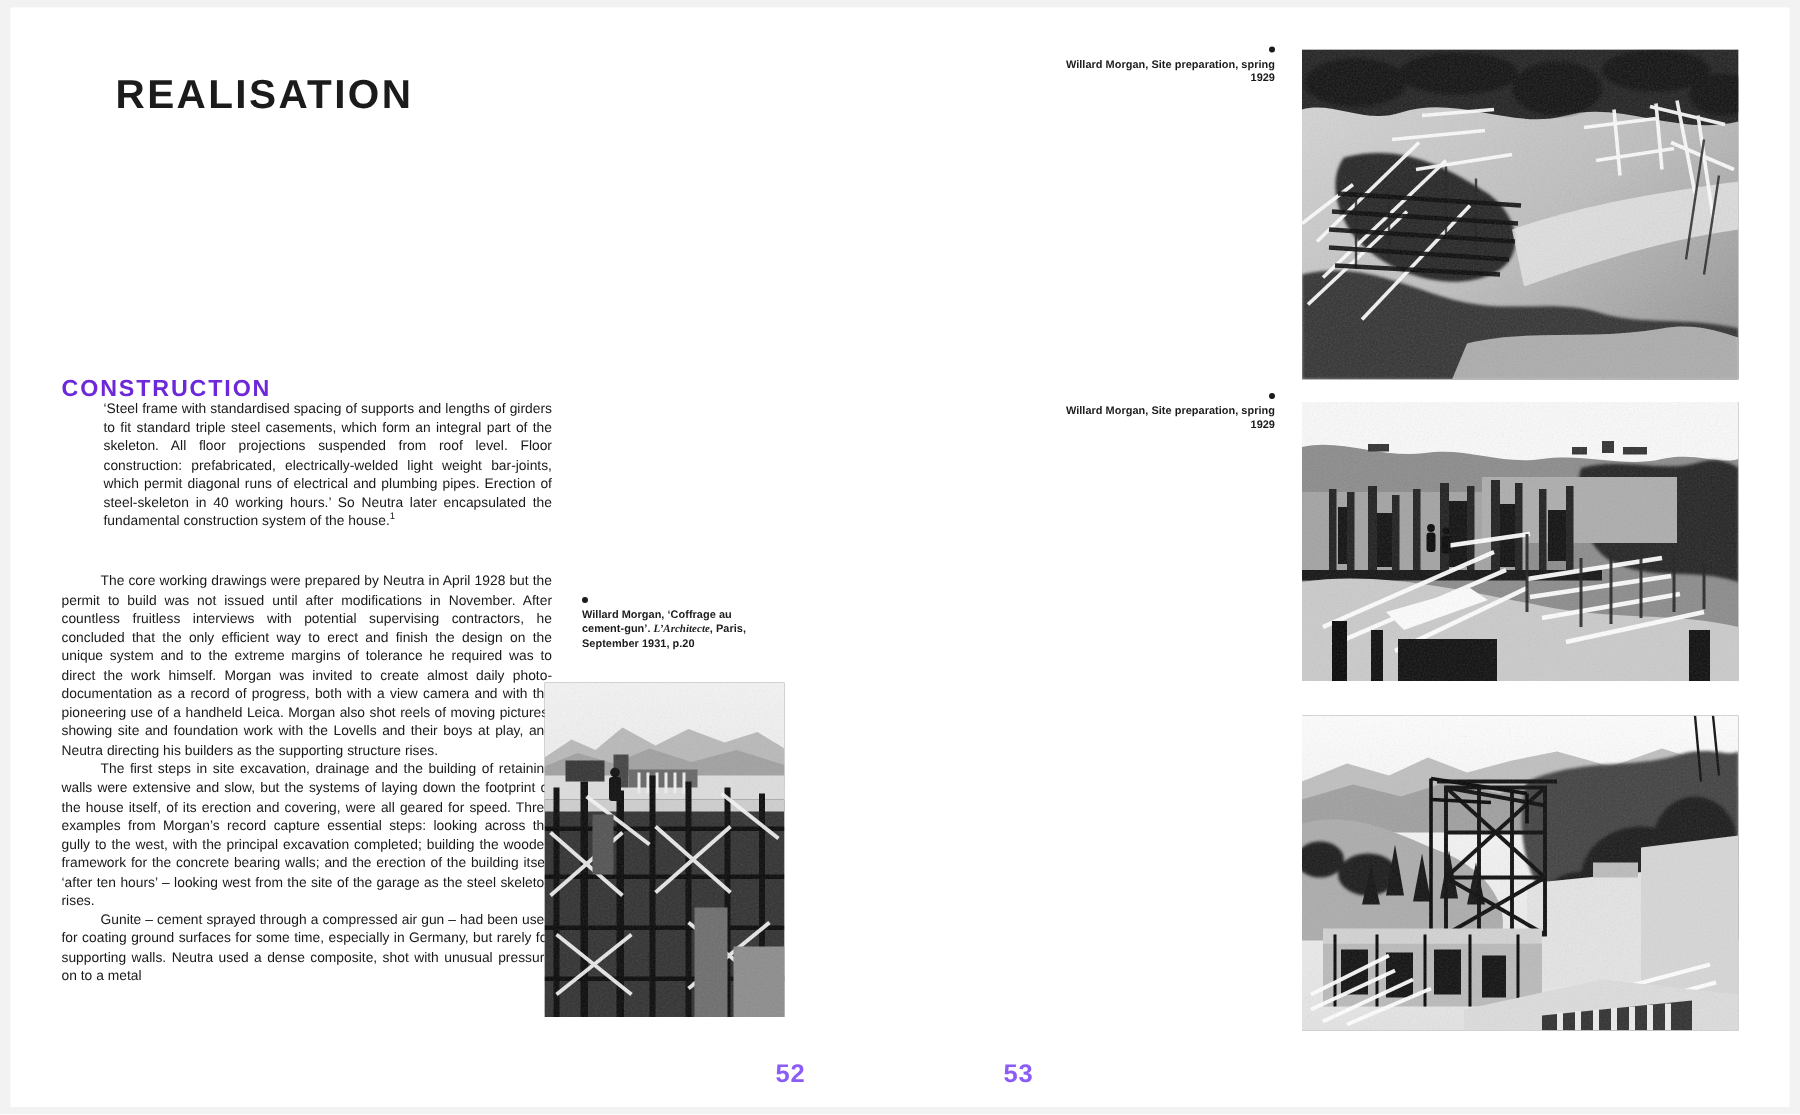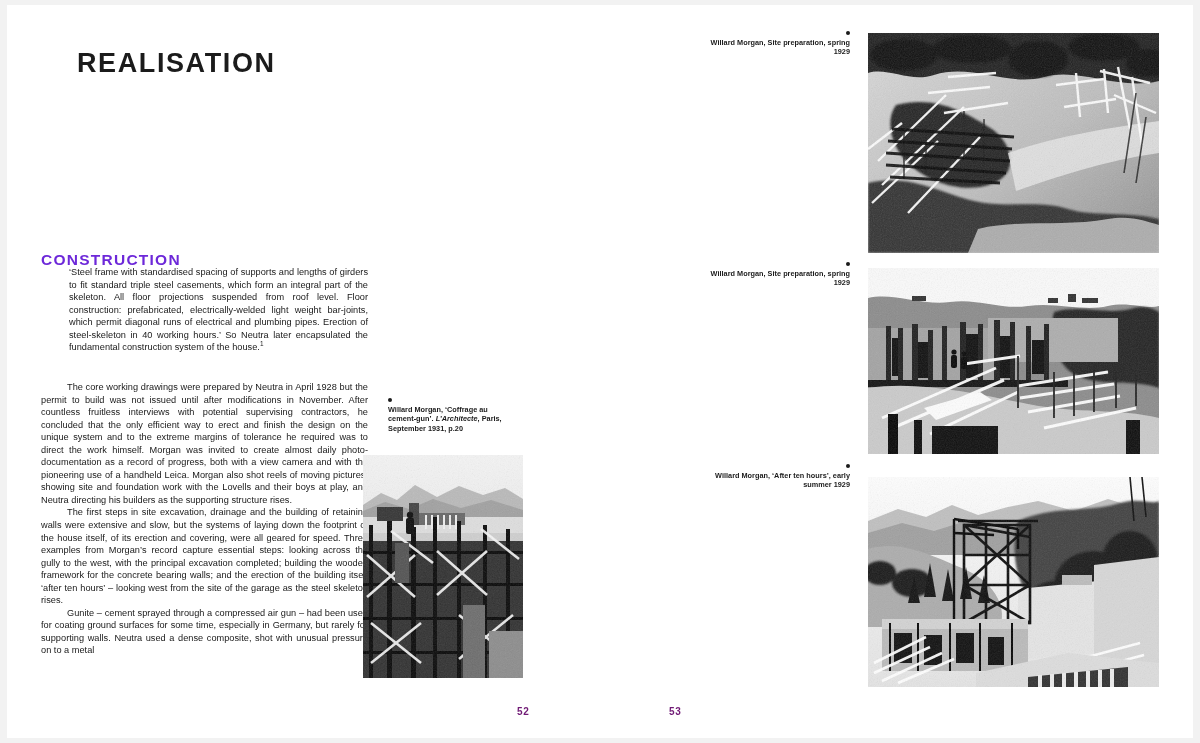--- a/index.html
+++ b/index.html
@@ -80,21 +80,21 @@
     top: 381px;
     width: 327px;
   }
   .body-col p { margin: 0; }
   .body-col p.indent { text-indent: 26px; }
   .body-col sup {
     font-size: 6.4px;
     vertical-align: super;
     line-height: 0;
   }
-  .ital { font-style: italic; }
+  .ital { font-style: italic; font-family: Liberation Serif, serif; }
 
   
 
   .caption {
     position: absolute;
     font-size: 7.3px;
     line-height: 9.4px;
     font-weight: 700;
     color: #1b1b1b;
     letter-spacing: 0.02px;
@@ -128,24 +128,24 @@
   .photo-left { left: 363px; top: 455px; width: 160px; height: 223px; }
   .photo-r1   { left: 868px; top: 33px;  width: 291px; height: 220px; }
   .photo-r2   { left: 868px; top: 268px; width: 291px; height: 186px; }
   .photo-r3   { left: 868px; top: 477px; width: 291px; height: 210px; }
 
   
 
   .folio {
     position: absolute;
     top: 706px;
-    font-size: 10px;
+    font-size: 17px;
     font-weight: 700;
     letter-spacing: 0.6px;
-    color: #701a75;
+    color: #8b5cf6;
   }
   .folio-left  { left: 517px; }
   .folio-right { left: 669px; }
 </style>
 </head>
 <body>
 
 <div id="spread">
   <div class="paper"></div>
 
@@ -425,24 +425,20 @@
       <g fill="#3a3a3a">
         <rect x="44" y="28" width="14" height="5"></rect>
           <rect x="180" y="30" width="10" height="5"></rect>
         <rect x="200" y="26" width="8" height="8"></rect>
           <rect x="214" y="30" width="16" height="5"></rect>
       </g>
       <rect width="291" height="186" filter="url(#grain2)" opacity="0.5"></rect>
     </svg>
   </div>
 
-  <div class="caption right-al cap-photo-r3">
-    <span class="dot"></span>
-    <span>Willard Morgan, ‘After ten hours’, early summer 1929</span>
-  </div>
 
   <div class="photo photo-r3">
     <svg viewBox="0 0 291 210" preserveAspectRatio="none" aria-hidden="true">
       <defs>
         <filter id="grain3">
             <feTurbulence type="fractalNoise" baseFrequency="0.86" numOctaves="4"></feTurbulence>
           <feColorMatrix type="saturate" values="0"></feColorMatrix>
           <feComponentTransfer>
               <feFuncA type="linear" slope="0.30"></feFuncA>
             </feComponentTransfer>

